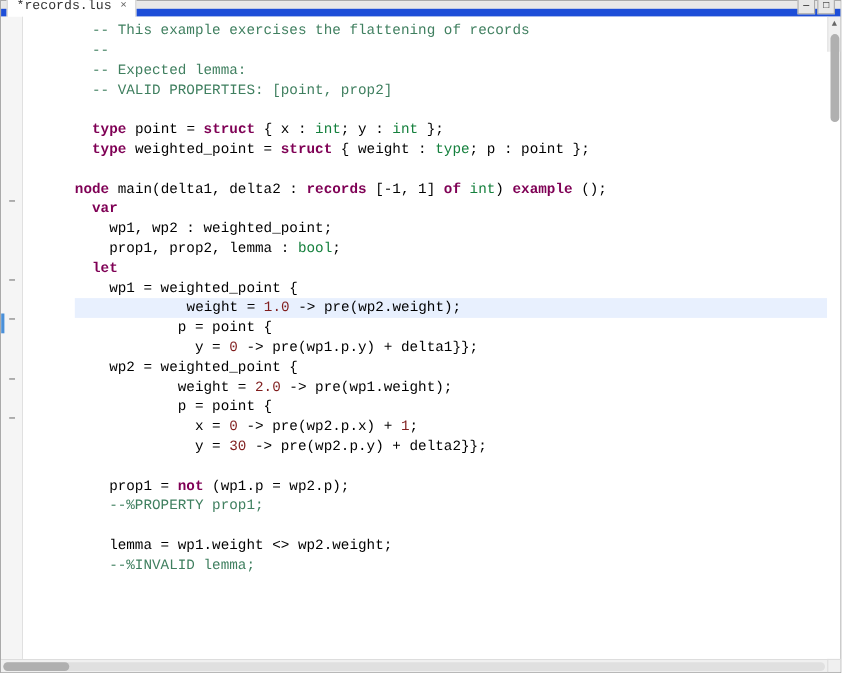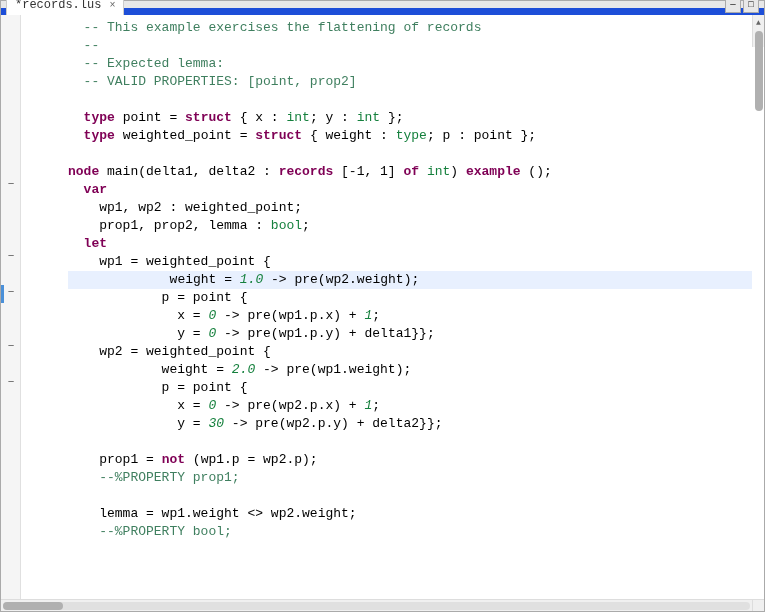--- a/index.html
+++ b/index.html
@@ -124,21 +124,21 @@
       display: block;
       line-height: 18px;
       white-space: pre;
       color: #000000;
       margin-left: 39px;
     }
 
     .c-comment { color: #3f7f5f; }
     .c-keyword { color: #7f0055; font-weight: bold; }
     .c-type { color: #15803d; }
-    .c-number { color: #15803d; font-style: italic; }
+    .c-number { color: #7f1d1d; }
 
     .scrollbar-track-x {
       flex: 1;
       height: 8px;
       background: #e0e0e0;
       border-radius: 4px;
       position: relative;
     }
 
     .scrollbar-thumb-x {
@@ -257,21 +257,20 @@
       <span class="code-line">    prop1, prop2, lemma : <span class="c-type">bool</span>;</span>
 
       <span class="code-line">  <span class="c-keyword">let</span></span>
 
       <span class="code-line">    wp1 = weighted_point {</span>
 
       <span class="code-line highlighted-line">            weight = <span class="c-number">1.0</span> -&gt; pre(wp2.weight);</span>
 
       <span class="code-line">            p = point {</span>
 
-      <span class="code-line">              x = <span class="c-number">0</span> -&gt; pre(wp1.p.x) + <span class="c-number">1</span>;</span>
 
       <span class="code-line">              y = <span class="c-number">0</span> -&gt; pre(wp1.p.y) + delta1}};</span>
 
       <span class="code-line">    wp2 = weighted_point {</span>
 
       <span class="code-line">            weight = <span class="c-number">2.0</span> -&gt; pre(wp1.weight);</span>
 
       <span class="code-line">            p = point {</span>
 
       <span class="code-line">              x = <span class="c-number">0</span> -&gt; pre(wp2.p.x) + <span class="c-number">1</span>;</span>
@@ -282,21 +281,21 @@
 
       <span class="code-line">    prop1 = <span class="c-keyword">not</span> (wp1.p = wp2.p);</span>
 
       <span class="code-line"><span class="c-comment">    --%PROPERTY prop1;</span></span>
 
       <span class="code-line"> </span>
 
 
       <span class="code-line">    lemma = wp1.weight &lt;&gt; wp2.weight;</span>
 
-      <span class="code-line"><span class="c-comment">    --%PROPERTY bool;</span></span>
+      <span class="code-line"><span class="c-comment">    --%INVALID lemma;</span></span>
 
       <span class="code-line"> </span>
 
     </div>
 
     <div class="right-panel">
       <div class="scrollbar-y">
         <div class="scrollbar-arrow">▲</div>
         <div class="scrollbar-track-y">
           <div class="scrollbar-thumb-y"></div>

